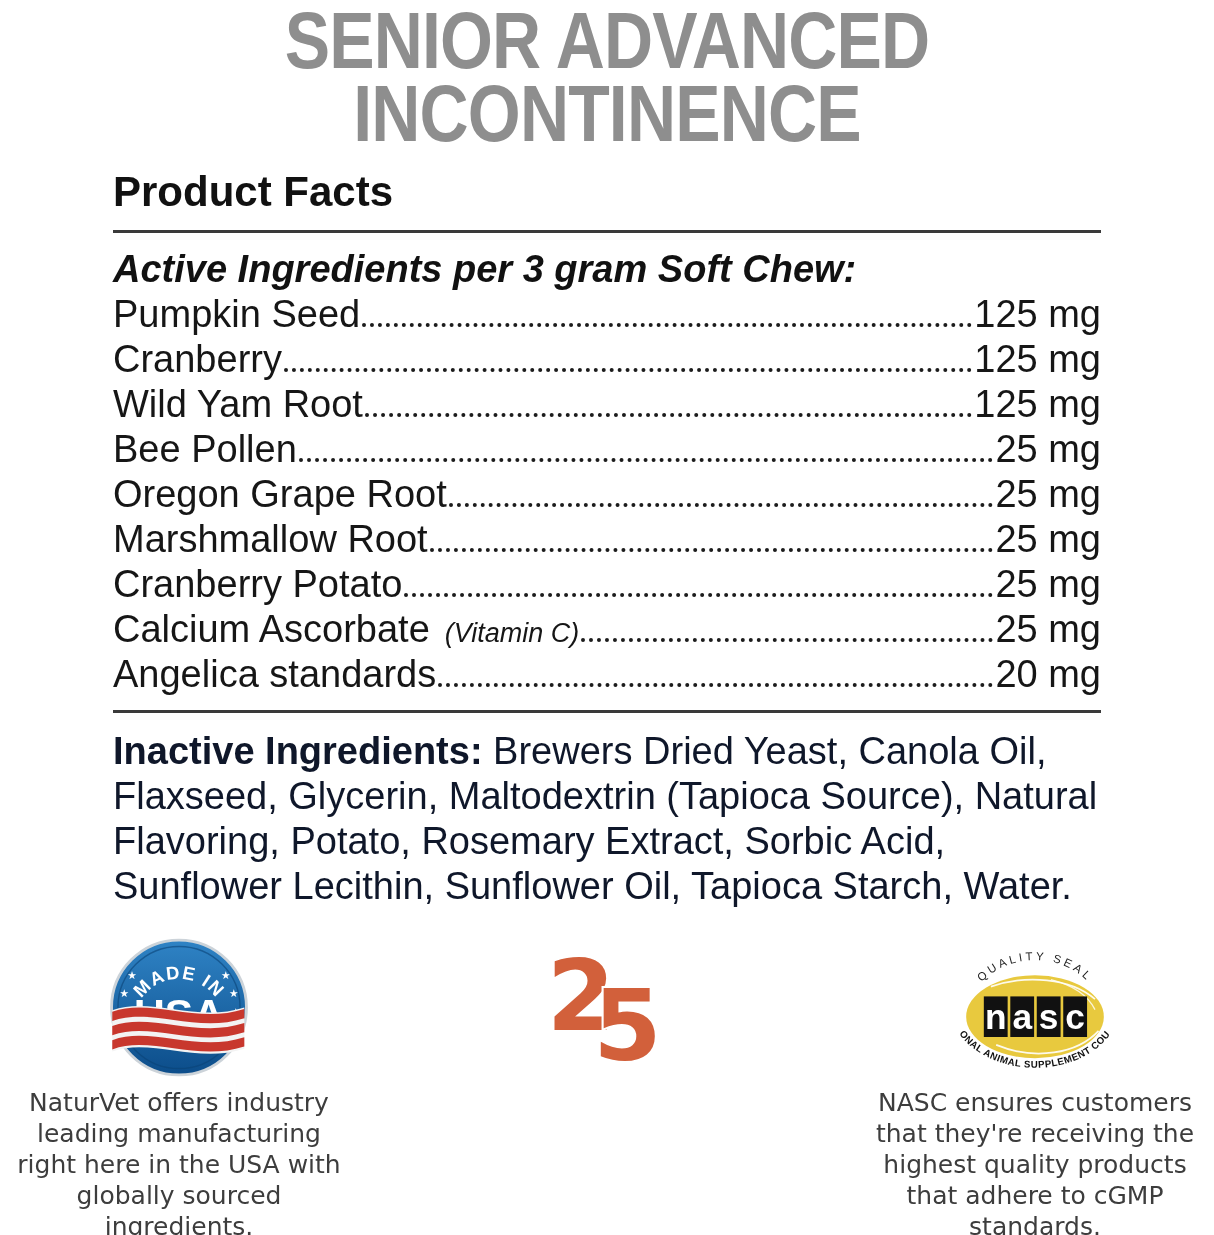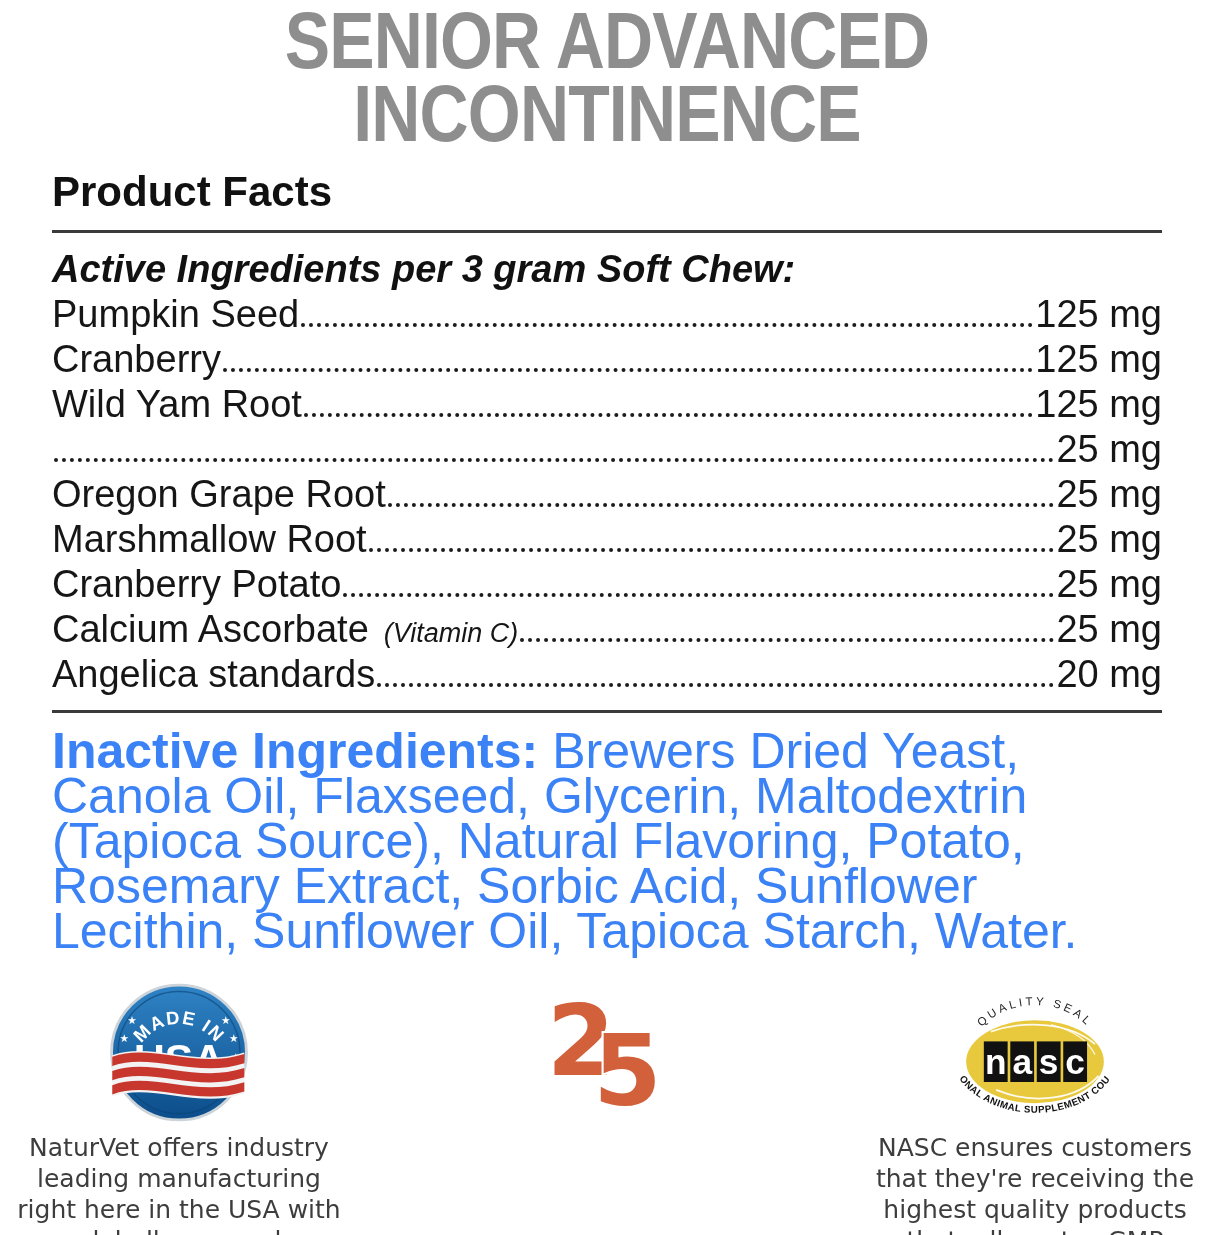--- a/index.html
+++ b/index.html
@@ -21,21 +21,21 @@
   .title-line {
     font-size: 80px;
     line-height: 73px;
     font-weight: bold;
     letter-spacing: -1px;
     color: #8e8e8e;
     white-space: nowrap;
   }
 
   
-  .panel { padding: 0 52px; }
+  .panel { padding: 0 113px; }
   .pf-heading {
     margin-top: 18px;
     font-size: 42px;
     font-weight: bold;
     color: #111;
   }
   .rule {
     margin-top: 14px;
     height: 3px;
     background: #3a3a3a;
@@ -67,23 +67,23 @@
   .leader {
     flex: 1;
     min-width: 24px;
     border-bottom: 4px dotted #1c1c1c;
     margin: 0 2px 8px 2px;
   }
   .ing-amt { white-space: nowrap; }
 
   .inactive-para {
     margin-top: 16px;
-    font-size: 50px;
+    font-size: 38px;
     line-height: 45px;
-    color: #3b82f6;
+    color: #0f172a;
   }
   .inactive-label { font-weight: bold; }
 
   
   .badges {
     margin-top: 24px;
     padding: 0 4px;
     display: flex;
     justify-content: space-between;
     align-items: flex-start;
@@ -130,20 +130,21 @@
     <span>Cranberry</span>
     <span class="leader"></span>
     <span class="ing-amt">125 mg</span>
   </div>
   <div class="ing-row">
     <span>Wild Yam Root</span>
     <span class="leader"></span>
     <span class="ing-amt">125 mg</span>
   </div>
   <div class="ing-row">
+    <span>Bee Pollen</span>
     <span class="leader"></span>
     <span class="ing-amt">25 mg</span>
   </div>
   <div class="ing-row">
     <span>Oregon Grape Root</span>
     <span class="leader"></span>
     <span class="ing-amt">25 mg</span>
   </div>
   <div class="ing-row">
     <span>Marshmallow Root</span>

